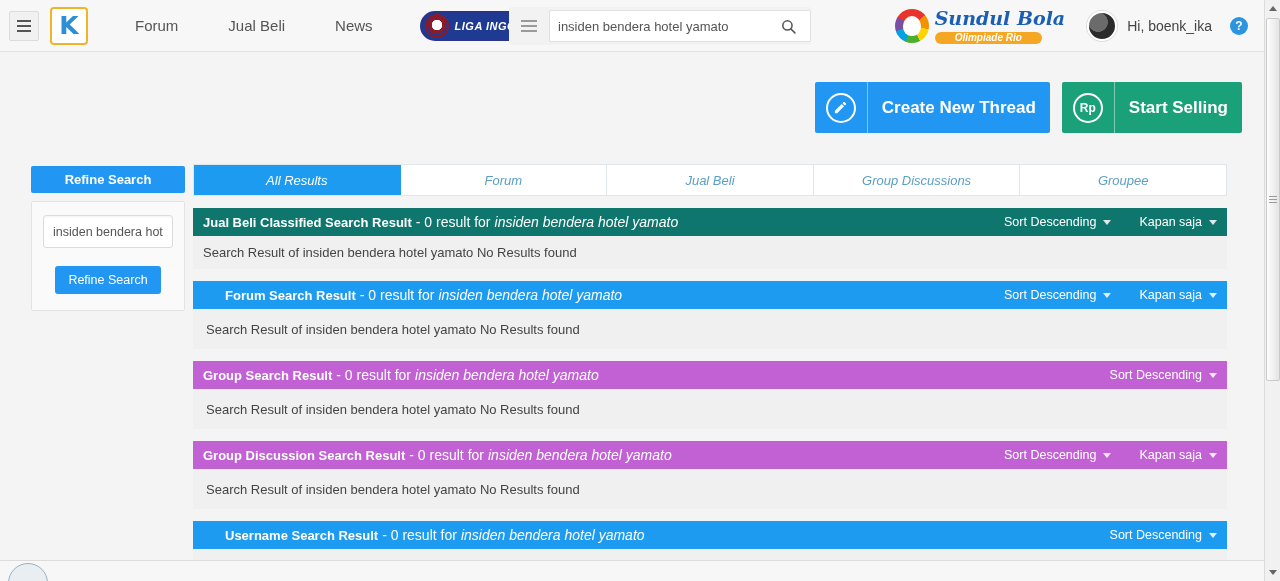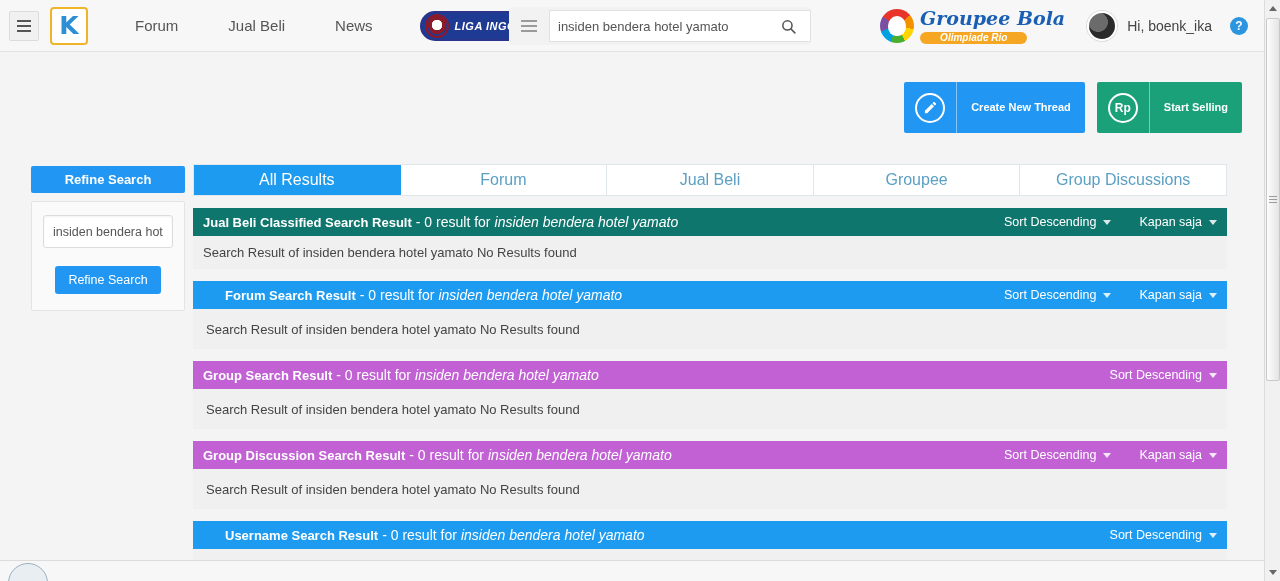--- a/index.html
+++ b/index.html
@@ -115,21 +115,21 @@
   .act-btn {
     height: 51px; display: flex; align-items: stretch; cursor: pointer;
     color: #fff; border-radius: 2px; overflow: hidden;
   }
   .act-btn .ic {
     width: 53px; display: flex; align-items: center; justify-content: center;
     border-right: 1px solid rgba(255,255,255,.45);
   }
   .act-btn .lab {
     display: flex; align-items: center; justify-content: center;
-    font-size: 11px; font-weight: bold; line-height: 1.15; text-align: center;
+    font-size: 17px; font-weight: bold; line-height: 1.15; text-align: center;
     padding: 0 14px;
   }
   .act-blue { background: #2196f3; }
   .act-green { background: #1aa179; }
   .circ {
     width: 30px; height: 30px; border-radius: 50%; border: 2px solid #fff;
     display: flex; align-items: center; justify-content: center;
     font-size: 12px; font-weight: bold; color: #fff;
   }
 
@@ -156,22 +156,22 @@
     cursor: pointer; font-family: "Liberation Sans", sans-serif;
   }
 
   
   .tabs {
     position: absolute; left: 193px; top: 164px; width: 1034px; height: 32px;
     display: flex; border: 1px solid #dfe7ea; background: #fff;
   }
   .tab {
     flex: 1; display: flex; align-items: center; justify-content: center;
-    font-size: 16px; color: #5a9fc4; background: #fff;
-    border-right: 1px solid #dfe7ea; cursor: pointer;
+    font-size: 13px; color: #5a9fc4; background: #fff;
+    border-right: 1px solid #dfe7ea; cursor: pointer; font-style: italic;
   }
   .tab:last-child { border-right: none; }
   .tab.active { background: #1d9bf0; color: #fff; border-right-color: #1d9bf0; }
 
   
   .results { position: absolute; left: 193px; top: 208px; width: 1034px; }
   .sec { margin-bottom: 12px; }
   .sec-head {
     height: 28px; display: flex; align-items: center; padding: 0 10px;
     color: #fff; font-size: 13px;
@@ -273,21 +273,21 @@
           <circle cx="10.5" cy="10.5" r="6.5"></circle>
           <line x1="15.5" y1="15.5" x2="21" y2="21" stroke-linecap="round"></line>
         </svg>
       </div>
     </div>
 
     <div class="right-head">
       <div class="sundul">
         <div class="sundul-ball"></div>
         <div class="sundul-txt">
-          <span class="sundul-name">Groupee Bola</span>
+          <span class="sundul-name">Sundul Bola</span>
           <span class="sundul-sub">Olimpiade Rio</span>
         </div>
       </div>
       <div class="avatar"></div>
       <span class="greeting">Hi, boenk_ika</span>
       <div class="help-icon">?</div>
     </div>
   </div>
 
   <div class="actions">
@@ -324,24 +324,24 @@
     <div class="tab active">
       <span>All Results</span>
     </div>
     <div class="tab">
       <span>Forum</span>
     </div>
     <div class="tab">
       <span>Jual Beli</span>
     </div>
     <div class="tab">
+      <span>Group Discussions</span>
+    </div>
+    <div class="tab">
       <span>Groupee</span>
-    </div>
-    <div class="tab">
-      <span>Group Discussions</span>
     </div>
   </div>
 
   <div class="results">
 
     <div class="sec">
       <div class="sec-head bg-teal">
         <span class="sec-title">Jual Beli Classified Search Result</span>
         <span class="sec-meta">- 0 result for</span>
         <span class="sec-meta sec-term">insiden bendera hotel yamato</span>

